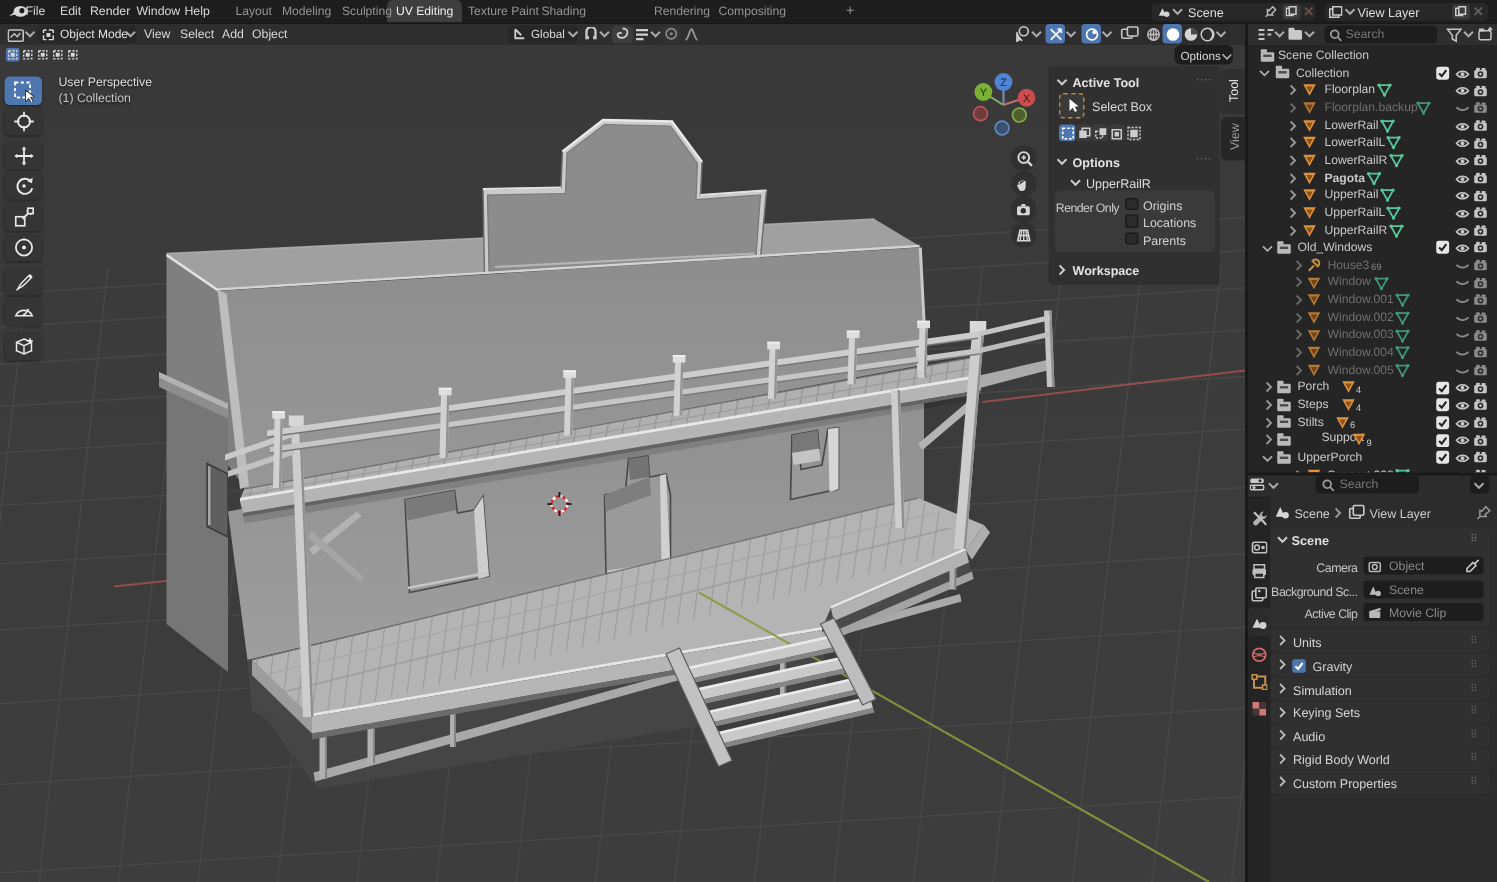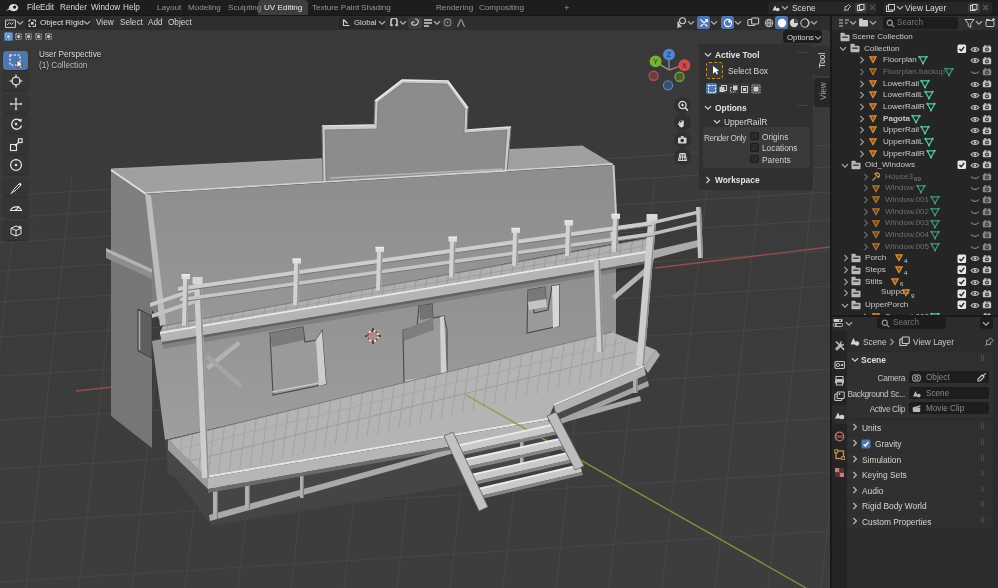--- a/index.html
+++ b/index.html
@@ -9,21 +9,21 @@
 .tx{position:absolute;white-space:nowrap;letter-spacing:-0.35px}
 
 </style></head><body>
 <div id="page">
 <div class="abs" style="left:0px;top:0px;width:998px;height:15px;background:#1d1d1d"></div>
 <svg class="abs" style="left:5px;top:2px" width="14" height="11" viewBox="0 0 14 11">
       <ellipse cx="8.6" cy="5.6" rx="4.6" ry="3.6" fill="#d9d9d9"></ellipse>
       <circle cx="9.6" cy="5.1" r="1.7" fill="#1d1d1d"></circle>
       <path d="M1 8.8 L5.5 5.2 L7 7 Z" fill="#d9d9d9"></path>
     </svg>
-<div class="tx" style="left:27px;top:3.4px;font-size:8.2px;color:#dadada;font-weight:400;letter-spacing:0px;">File</div>
+<div class="tx" style="left:17px;top:3.4px;font-size:8.2px;color:#dadada;font-weight:400;letter-spacing:0px;">File</div>
 <div class="tx" style="left:40px;top:3.4px;font-size:8.2px;color:#dadada;font-weight:400;letter-spacing:0px;">Edit</div>
 <div class="tx" style="left:60px;top:3.4px;font-size:8.2px;color:#dadada;font-weight:400;letter-spacing:0px;">Render</div>
 <div class="tx" style="left:91px;top:3.4px;font-size:8.2px;color:#dadada;font-weight:400;letter-spacing:0px;">Window</div>
 <div class="tx" style="left:123px;top:3.4px;font-size:8.2px;color:#dadada;font-weight:400;letter-spacing:0px;">Help</div>
 <div class="abs" style="left:258px;top:0px;width:50px;height:15px;background:#3e3e3e;border-radius:4px 4px 0 0"></div>
 <div class="tx" style="left:264px;top:3.4px;font-size:8.1px;color:#ededed;font-weight:400;letter-spacing:0px;">UV Editing</div>
 <div class="tx" style="left:157px;top:3.4px;font-size:8.1px;color:#969696;font-weight:400;letter-spacing:0px;">Layout</div>
 <div class="tx" style="left:188px;top:3.4px;font-size:8.1px;color:#969696;font-weight:400;letter-spacing:0px;">Modeling</div>
 <div class="tx" style="left:228px;top:3.4px;font-size:8.1px;color:#969696;font-weight:400;letter-spacing:0px;">Sculpting</div>
 <div class="tx" style="left:312px;top:3.4px;font-size:8.1px;color:#969696;font-weight:400;letter-spacing:0px;">Texture Paint</div>
@@ -77,21 +77,21 @@
       <path d="M2 7 L4.5 4.5 L6.5 6.5 L8.5 4" stroke="#c2c2c2" stroke-width="1" fill="none"></path>
     </svg>
 <svg class="abs" style="left:16px;top:19px" width="8" height="8" viewBox="0 0 8 8">
       <path d="M1 2.2 L4 5.2 L7 2.2" stroke="#aaaaaa" stroke-width="1.3" fill="none"></path>
     </svg>
 <div class="abs" style="left:25px;top:16.5px;width:66px;height:12px;background:#272727;border-radius:3px"></div>
 <svg class="abs" style="left:28px;top:18.5px" width="9" height="8" viewBox="0 0 9 8">
       <path d="M1 1 H3 M4.5 1 H7.5 M1 1 V3 M1 4.5 V7.5 M7.5 1 V3 M7.5 4.5 V7.5 M1 7.5 H3 M4.5 7.5 H7.5" stroke="#d8d8d8" stroke-width="1"></path>
       <rect x="3" y="3" width="2.6" height="2.6" fill="#d8d8d8"></rect>
     </svg>
-<div class="tx" style="left:40px;top:18.1px;font-size:8px;color:#e0e0e0;font-weight:400;letter-spacing:0px;">Object Rigid</div>
+<div class="tx" style="left:40px;top:18.1px;font-size:8px;color:#e0e0e0;font-weight:400;letter-spacing:0px;">Object Mode</div>
 <svg class="abs" style="left:83px;top:19px" width="8" height="8" viewBox="0 0 8 8">
       <path d="M1 2.2 L4 5.2 L7 2.2" stroke="#aaaaaa" stroke-width="1.3" fill="none"></path>
     </svg>
 <div class="tx" style="left:96px;top:18.1px;font-size:8.2px;color:#d8d8d8;font-weight:400;letter-spacing:0px;">View</div>
 <div class="tx" style="left:120px;top:18.1px;font-size:8.2px;color:#d8d8d8;font-weight:400;letter-spacing:0px;">Select</div>
 <div class="tx" style="left:148px;top:18.1px;font-size:8.2px;color:#d8d8d8;font-weight:400;letter-spacing:0px;">Add</div>
 <div class="tx" style="left:168px;top:18.1px;font-size:8.2px;color:#d8d8d8;font-weight:400;letter-spacing:0px;">Object</div>
 <div class="abs" style="left:339px;top:16.5px;width:46px;height:12px;background:#272727;border-radius:3px"></div>
 <svg class="abs" style="left:342px;top:18px" width="9" height="9" viewBox="0 0 9 9">
       <path d="M1.5 1.5 L1.5 7.5 L7.5 7.5 M1.5 1.5 L5.5 5.5" stroke="#d0d0d0" stroke-width="1.2" fill="none"></path>

